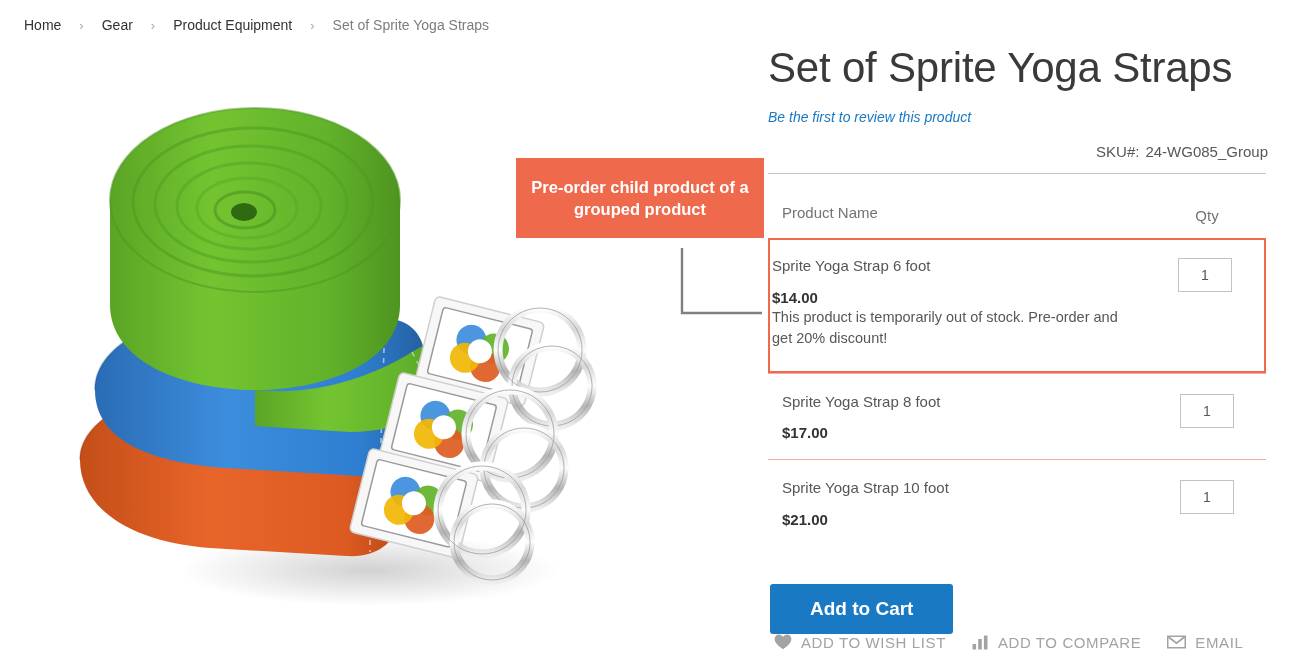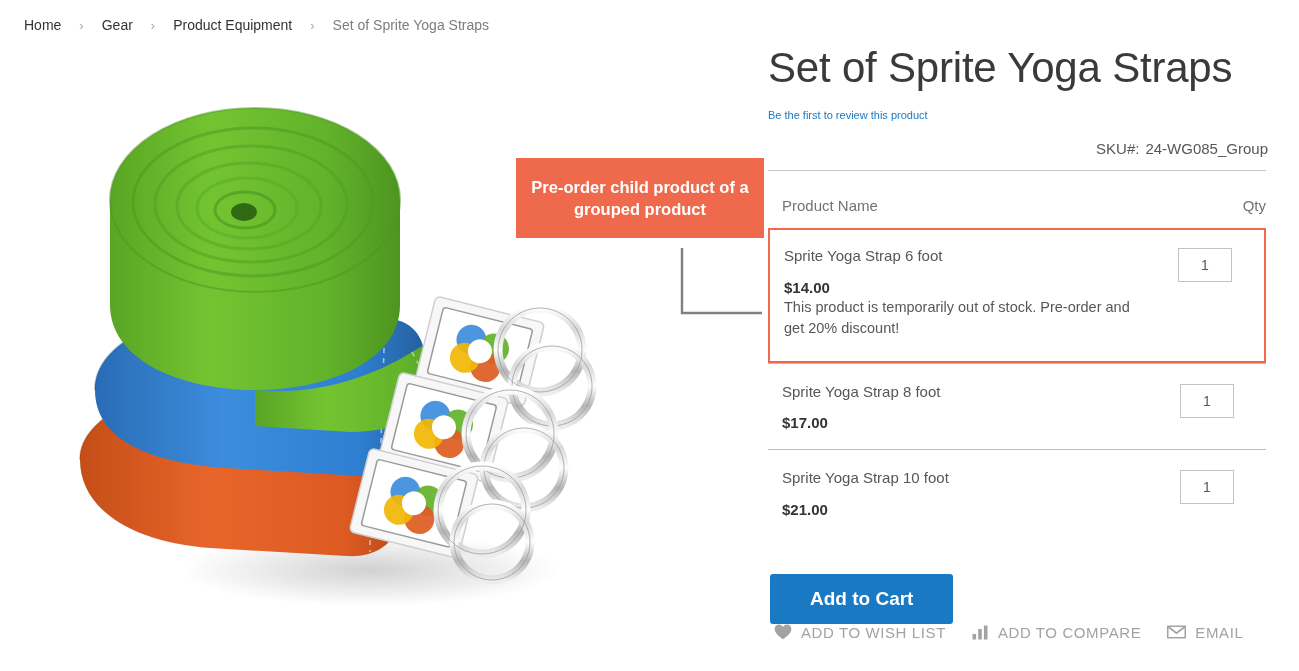--- a/index.html
+++ b/index.html
@@ -32,39 +32,39 @@
   .gallery svg { display:block; width:100%; height:100%; }
 
   
   .info { position: absolute; left: 768px; top: 44px; width: 500px; }
   .product-title {
     font-size: 42px; font-weight: 300; color: #3a3a3a;
     letter-spacing: -0.2px; line-height: 1.12;
   }
   .review-link {
     display: inline-block; margin-top: 18px;
-    font-size: 11px; color: #1979c3; text-decoration: none;
+    font-size: 14px; color: #1979c3; text-decoration: none; font-style: italic;
   }
   .sku-row {
     margin-top: 17px; text-align: right;
     font-size: 15px; color: #575757;
   }
   .sku-label { font-weight: 400; color:#575757; }
   .sku-value { color: #575757; margin-left: 6px; }
   .rule { margin-top: 13px; height: 1px; background: #c6c6c6; width: 498px; }
 
   
   .grouped { position: relative; margin-top: 0; width: 498px; }
   .gp-head {
     display: flex; align-items: center;
     padding: 26px 0 14px 14px;
     font-size: 15px; font-weight: normal; color: #737373;
   }
   .gp-head .col-name { flex: 1; }
-  .gp-head .col-qty { width: 118px; text-align: right; }
+  .gp-head .col-qty { width: 118px; text-align: center; margin-top: 7px; }
 
   .gp-row {
     display: flex; align-items: flex-start;
     padding: 18px 0 18px 14px;
     border-top: 1px solid #fca5a5;
   }
   .gp-row .col-name { flex: 1; padding-right: 10px; }
   .gp-row .col-qty {
     width: 118px; display: flex; justify-content: center;
     padding-top: 2px;
@@ -82,21 +82,21 @@
     width: 54px; height: 34px;
     border: 1px solid #c2c2c2; background:#fff;
     text-align: center; font-size: 14px; color: #575757;
     font-family: "Liberation Sans", sans-serif;
   }
 
   
   .gp-row.highlight {
     border: 2px solid #ef6a4c;
     border-top: 2px solid #ef6a4c;
-    padding: 16px 0 22px 14px;
+    padding: 16px 0 22px 2px;
     margin: 0;
     position: relative;
     z-index: 3;
     background: #fff;
   }
 
   
   .cart-area { margin-top: 38px; padding-left: 2px; }
   .btn-cart {
     display: inline-block;

